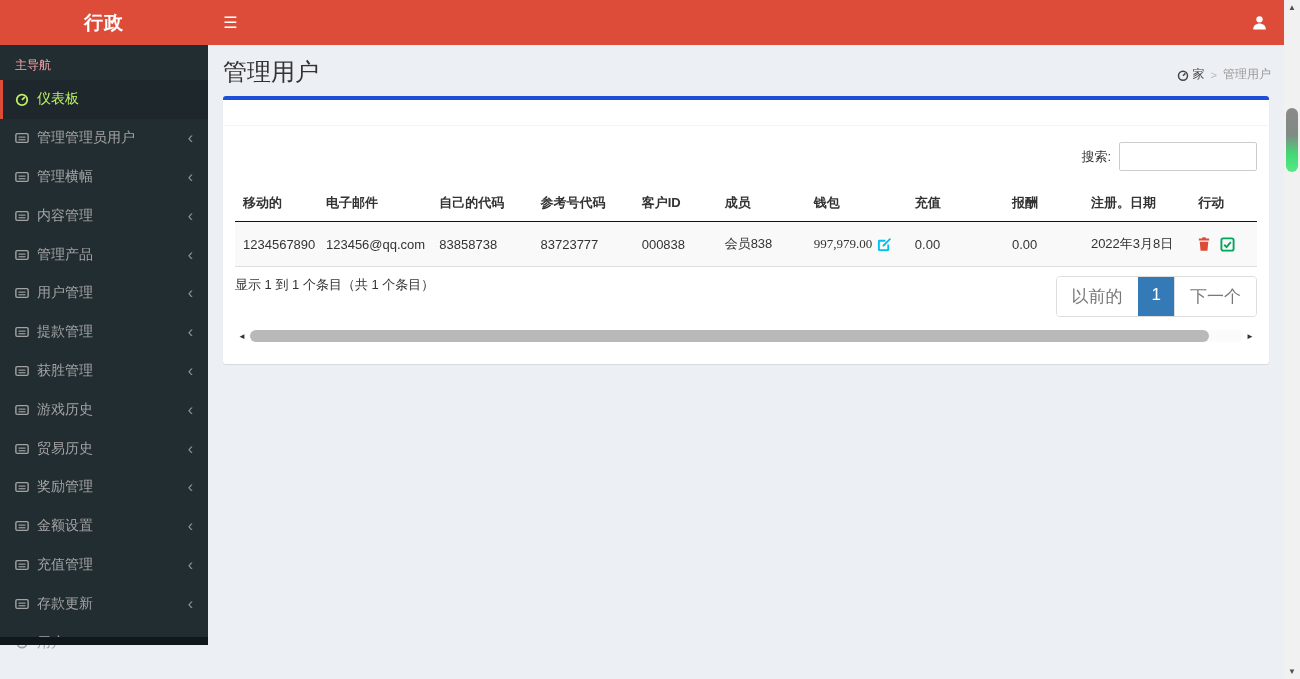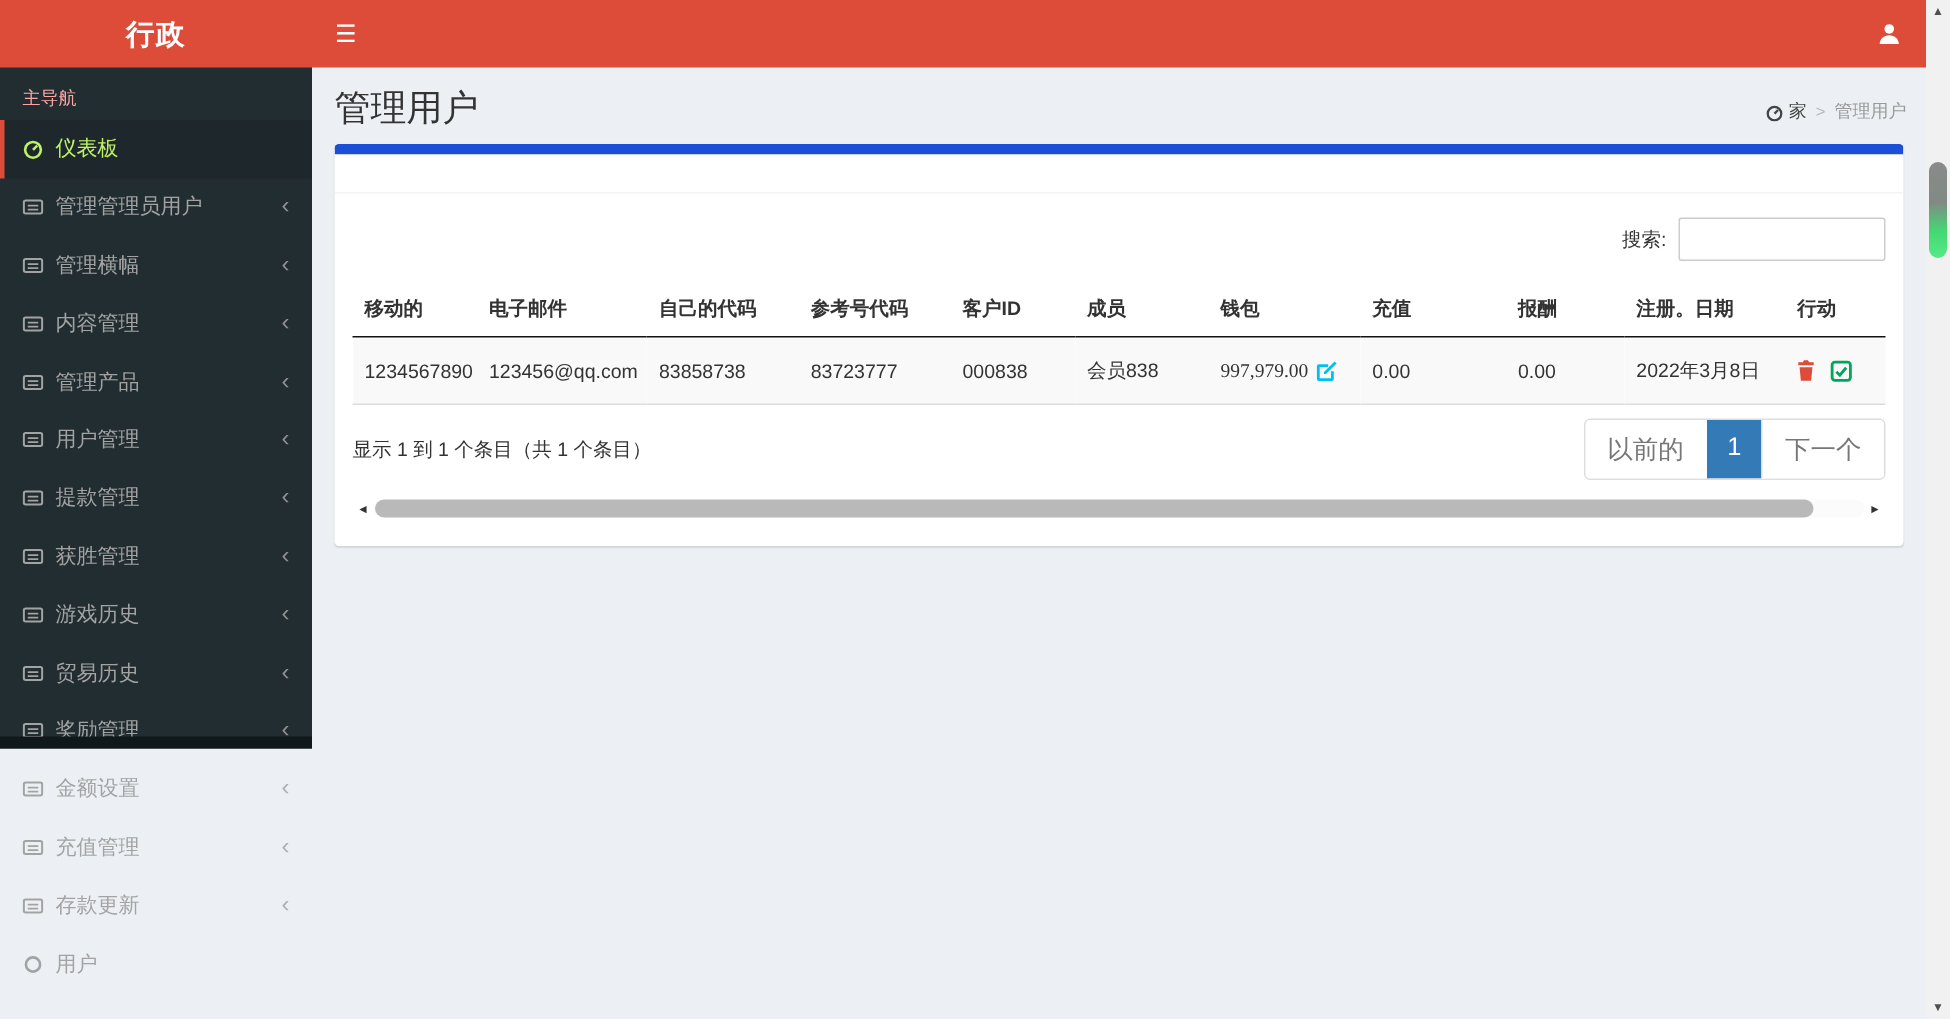--- a/index.html
+++ b/index.html
@@ -1,20 +1,20 @@
 <!DOCTYPE html>
 <html><head>
 <meta charset="utf-8">
 <style>
   * { margin:0; padding:0; box-sizing:border-box; }
   html,body { width:1300px; height:679px; overflow:hidden; }
   body { font-family:"Liberation Sans","DejaVu Sans",sans-serif; background:#ecf0f5; position:relative; }
 
   
-  .sidebar { position:absolute; left:0; top:0; width:208px; height:499px; background:#222d32; z-index:3; }
+  .sidebar { position:absolute; left:0; top:0; width:208px; height:645px; background:#222d32; z-index:3; }
   .logo { height:45px; background:#dd4b39; color:#fff; font-size:19px; font-weight:bold;
           display:flex; align-items:center; justify-content:center; letter-spacing:1px; cursor:pointer; }
   .nav-header { color:#fca5a5; font-size:12px; padding:12px 15px 6px; }
   .menu a { display:flex; align-items:center; padding:0 15px 0 12px; height:38.8px; color:#a3a3a3;
             text-decoration:none; font-size:14px; border-left:3px solid transparent; cursor:pointer; }
   .menu a .mi { width:22px; display:inline-flex; justify-content:flex-start; align-items:center; flex:0 0 22px; }
   .menu a.active { background:#1e282c; color:#bef264; border-left-color:#dd4b39; }
   .menu .chev { margin-left:auto; font-size:16px; line-height:1; color:inherit; opacity:.85; }
   .sidebar-bottom { position:absolute; bottom:0; left:0; width:208px; height:8px; background:#11181c; }
 
@@ -27,39 +27,39 @@
 
   
   .content { position:absolute; left:208px; top:45px; right:16px; bottom:0; background:#ecf0f5; overflow:hidden; }
   .content-header { position:relative; padding:11px 15px 8px; }
   .page-title { font-size:24px; font-weight:normal; color:#333; }
   .breadcrumb { position:absolute; right:13px; top:21px; font-size:12px; color:#999;
                 display:flex; align-items:center; gap:6px; }
   .breadcrumb a { color:#444; text-decoration:none; display:inline-flex; align-items:center; gap:4px; }
   .crumb-sep { color:#b9b9b9; font-size:11px; }
 
-  .box { margin:0 15px; background:#fff; border-top:7px solid #1d4ed8; border-radius:3px;
+  .box { margin:0 15px; background:#fff; border-top:4px solid #1d4ed8; border-radius:3px;
          box-shadow:0 1px 1px rgba(0,0,0,.1); min-height:268px; }
   .box-header { height:26px; border-bottom:1px solid #f4f4f4; }
   .box-body { padding:8px 12px 10px; }
 
   .filter-row { display:flex; justify-content:flex-end; align-items:center; gap:8px;
                 padding:8px 0 14px; font-size:13px; color:#333; }
   .filter-row input { width:138px; height:29px; border:1px solid #ccc; border-radius:2px;
                       padding:0 7px; font-size:13px; outline:none; }
 
   table { width:100%; border-collapse:collapse; table-layout:fixed; font-size:13px; color:#333; }
   th { text-align:left; padding:9px 8px; border-bottom:1px solid #111; font-weight:bold; cursor:pointer;
        white-space:nowrap; overflow:hidden; }
   td { padding:13px 8px; border-bottom:1px solid #ddd; background:#f9f9f9; white-space:nowrap; overflow:hidden; }
   .wallet-cell { display:flex; align-items:center; gap:5px;font-family:Liberation Serif, serif; }
   .action-cell { display:flex; align-items:center; gap:10px; }
   .icon-btn { display:inline-flex; cursor:pointer; }
 
-  .info-row { display:flex; justify-content:space-between; align-items:center; margin-top:9px;
+  .info-row { display:flex; justify-content:space-between; margin-top:9px;
               font-size:13px; color:#333;gap:40px; }
   .pagination { display:flex; border:1px solid #ddd; border-radius:4px; overflow:hidden; background:#fff; }
   .page-btn { padding:8px 15px; font-size:17px; color:#777; background:#fff;
               border-left:1px solid #ddd; cursor:pointer; user-select:none; }
   .page-btn:first-child { border-left:none; }
   .page-btn.current { background:#337ab7; border-color:#337ab7; color:#fff; padding:8px 13px; }
 
   .hscroll { display:flex; align-items:center; margin-top:12px; height:14px; }
   .hscroll .h-arrow { width:14px; font-size:8px; color:#333; text-align:center; cursor:pointer; flex:0 0 14px; }
   .hscroll .track { flex:1; height:12px; position:relative; background:#fbfbfb; border-radius:6px; }

